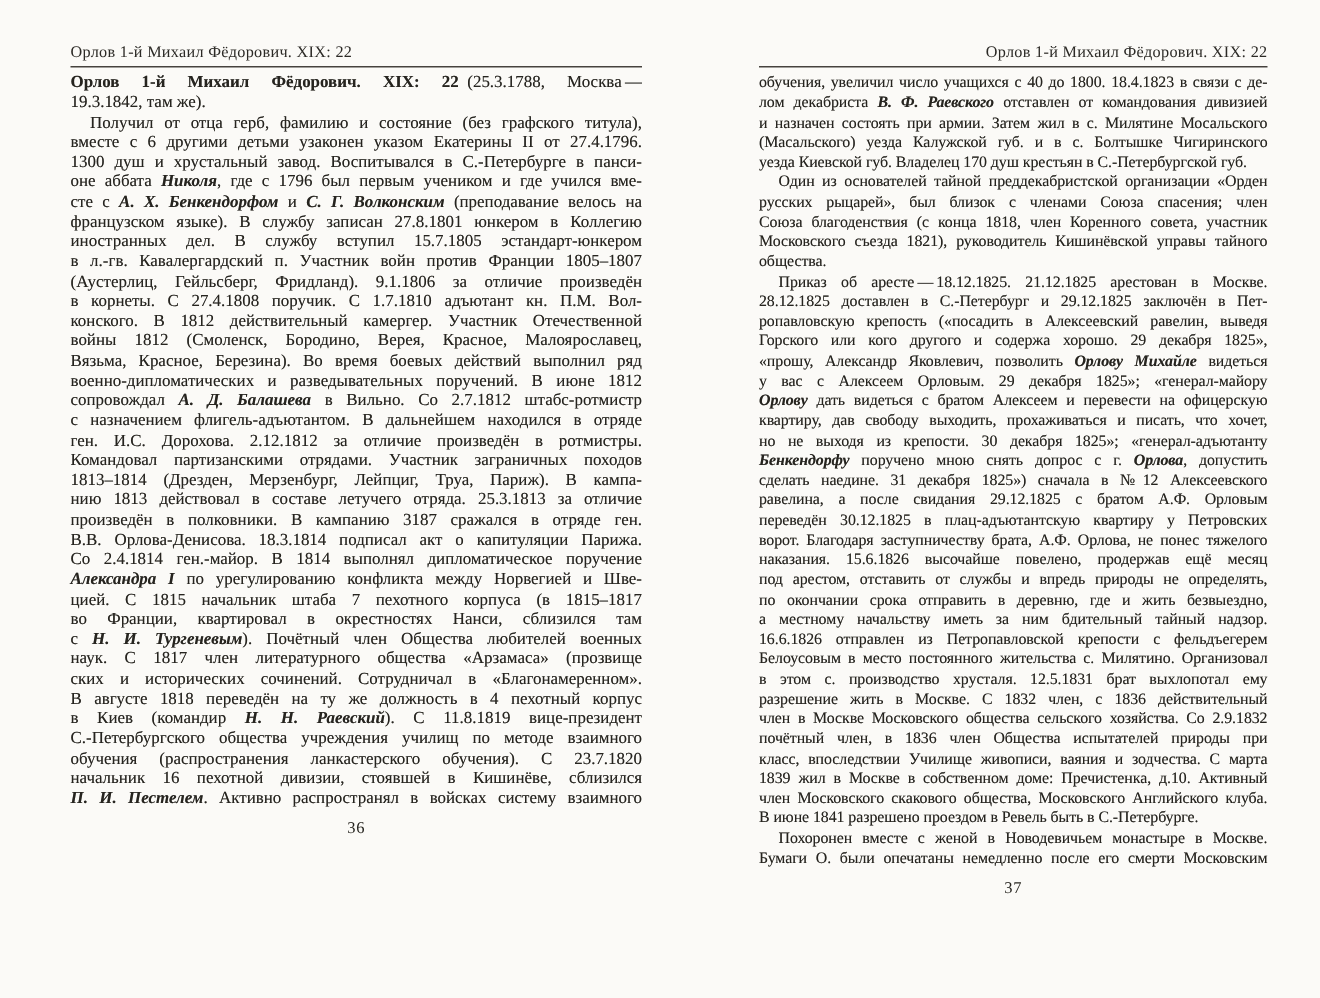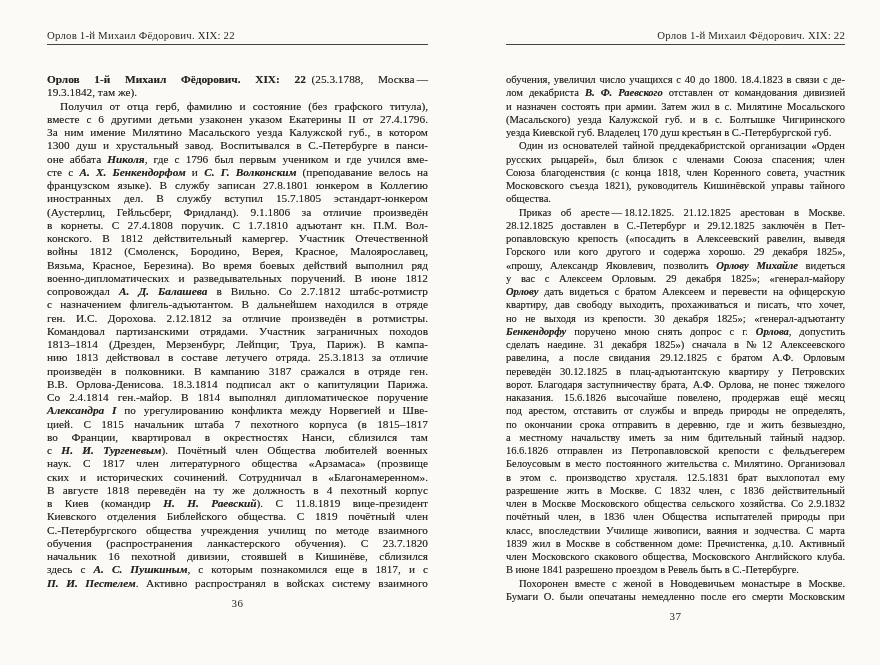--- a/index.html
+++ b/index.html
@@ -5,47 +5,47 @@
   html,body{margin:0;padding:0;width:880px;height:665px;overflow:hidden;
     background:#fbfaf7;
     font-family:"Liberation Serif","DejaVu Serif",serif;
     color:#26241f;}
   .page{position:absolute;top:29px;}
   #left{left:47px;width:381px;}
   #right{left:506px;width:339px;}
   .rh{font-size:10.8px;line-height:12px;letter-spacing:.2px;color:#2c2a26;}
   #right .rh{text-align:right;}
   .rule{height:0;border-top:1.2px solid #46423e;margin-top:3px;}
-  .body{margin-top:28px;text-shadow:0 0 .3px rgba(40,40,35,.5);}
+  .body{margin-top:4px;text-shadow:0 0 .3px rgba(40,40,35,.5);}
   .line{height:13.25px;line-height:13.25px;text-align:justify;text-align-last:justify;}
   #left .line{font-size:11.3px;}
   #right .line{font-size:10.6px;letter-spacing:-.05px;}
   .line.end{text-align-last:left;}
   .line.ind{text-indent:13px;}
   .b{font-weight:bold;}
   .bi{font-weight:bold;font-style:italic;}
   .pageno{text-align:center;margin-top:7px;font-size:11px;letter-spacing:.5px;}
 </style>
 </head>
 <body>
 
 <div class="page" id="left">
   <div class="rh">Орлов 1-й Михаил Фёдорович. XIX: 22</div>
   <div class="rule"></div>
   <div class="body">
       <div class="line" style=""><span class="b">Орлов 1-й Михаил Фёдорович. XIX: 22</span><span> (25.3.1788, Москва —</span></div>
       <div class="line end" style=""><span>19.3.1842, там же).</span></div>
       <div class="line ind" style=""><span>Получил от отца герб, фамилию и состояние (без графского титула),</span></div>
       <div class="line" style=""><span>вместе с 6 другими детьми узаконен указом Екатерины II от 27.4.1796.</span></div>
-      <div class="line" style=""><span>За ним имение Милятино Масальского уезда Калужской губ., в котором</span></div>
       <div class="line" style=""><span>1300 душ и хрустальный завод. Воспитывался в С.-Петербурге в панси-</span></div>
       <div class="line" style=""><span>оне аббата </span><span class="bi">Николя</span><span>, где с 1796 был первым учеником и где учился вме-</span></div>
       <div class="line" style=""><span>сте с </span><span class="bi">А. Х. Бенкендорфом</span><span> и </span><span class="bi">С. Г. Волконским</span><span> (преподавание велось на</span></div>
       <div class="line" style=""><span>французском языке). В службу записан 27.8.1801 юнкером в Коллегию</span></div>
       <div class="line" style=""><span>иностранных дел. В службу вступил 15.7.1805 эстандарт-юнкером</span></div>
+      <div class="line" style=""><span>в л.-гв. Кавалергардский п. Участник войн против Франции 1805–1807</span></div>
       <div class="line" style=""><span>(Аустерлиц, Гейльсберг, Фридланд). 9.1.1806 за отличие произведён</span></div>
       <div class="line" style=""><span>в корнеты. С 27.4.1808 поручик. С 1.7.1810 адъютант кн. П.М. Вол-</span></div>
       <div class="line" style=""><span>конского. В 1812 действительный камергер. Участник Отечественной</span></div>
       <div class="line" style=""><span>войны 1812 (Смоленск, Бородино, Верея, Красное, Малоярославец,</span></div>
       <div class="line" style=""><span>Вязьма, Красное, Березина). Во время боевых действий выполнил ряд</span></div>
       <div class="line" style=""><span>военно-дипломатических и разведывательных поручений. В июне 1812</span></div>
       <div class="line" style=""><span>сопровождал </span><span class="bi">А. Д. Балашева</span><span> в Вильно. Со 2.7.1812 штабс-ротмистр</span></div>
       <div class="line" style=""><span>с назначением флигель-адъютантом. В дальнейшем находился в отряде</span></div>
       <div class="line" style=""><span>ген. И.С. Дорохова. 2.12.1812 за отличие произведён в ротмистры.</span></div>
       <div class="line" style=""><span>Командовал партизанскими отрядами. Участник заграничных походов</span></div>
@@ -55,25 +55,23 @@
       <div class="line" style=""><span>В.В. Орлова-Денисова. 18.3.1814 подписал акт о капитуляции Парижа.</span></div>
       <div class="line" style=""><span>Со 2.4.1814 ген.-майор. В 1814 выполнял дипломатическое поручение</span></div>
       <div class="line" style=""><span class="bi">Александра I</span><span> по урегулированию конфликта между Норвегией и Шве-</span></div>
       <div class="line" style=""><span>цией. С 1815 начальник штаба 7 пехотного корпуса (в 1815–1817</span></div>
       <div class="line" style=""><span>во Франции, квартировал в окрестностях Нанси, сблизился там</span></div>
       <div class="line" style=""><span>с </span><span class="bi">Н. И. Тургеневым</span><span>). Почётный член Общества любителей военных</span></div>
       <div class="line" style=""><span>наук. С 1817 член литературного общества «Арзамаса» (прозвище</span></div>
       <div class="line" style=""><span>ских и исторических сочинений. Сотрудничал в «Благонамеренном».</span></div>
       <div class="line" style=""><span>В августе 1818 переведён на ту же должность в 4 пехотный корпус</span></div>
       <div class="line" style=""><span>в Киев (командир </span><span class="bi">Н. Н. Раевский</span><span>). С 11.8.1819 вице-президент</span></div>
-      <div class="line" style=""><span>Киевского отделения Библейского общества. С 1819 почётный член</span></div>
       <div class="line" style=""><span>С.-Петербургского общества учреждения училищ по методе взаимного</span></div>
       <div class="line" style=""><span>обучения (распространения ланкастерского обучения). С 23.7.1820</span></div>
       <div class="line" style=""><span>начальник 16 пехотной дивизии, стоявшей в Кишинёве, сблизился</span></div>
-      <div class="line" style=""><span>здесь с </span><span class="bi">А. С. Пушкиным</span><span>, с которым познакомился еще в 1817, и с</span></div>
       <div class="line" style=""><span class="bi">П. И. Пестелем</span><span>. Активно распространял в войсках систему взаимного</span></div>
     </div>
   <div class="pageno">36</div>
 </div>
 
 <div class="page" id="right">
   <div class="rh">Орлов 1-й Михаил Фёдорович. XIX: 22</div>
   <div class="rule"></div>
   <div class="body">
       <div class="line" style=""><span>обучения, увеличил число учащихся с 40 до 1800. 18.4.1823 в связи с де-</span></div>

